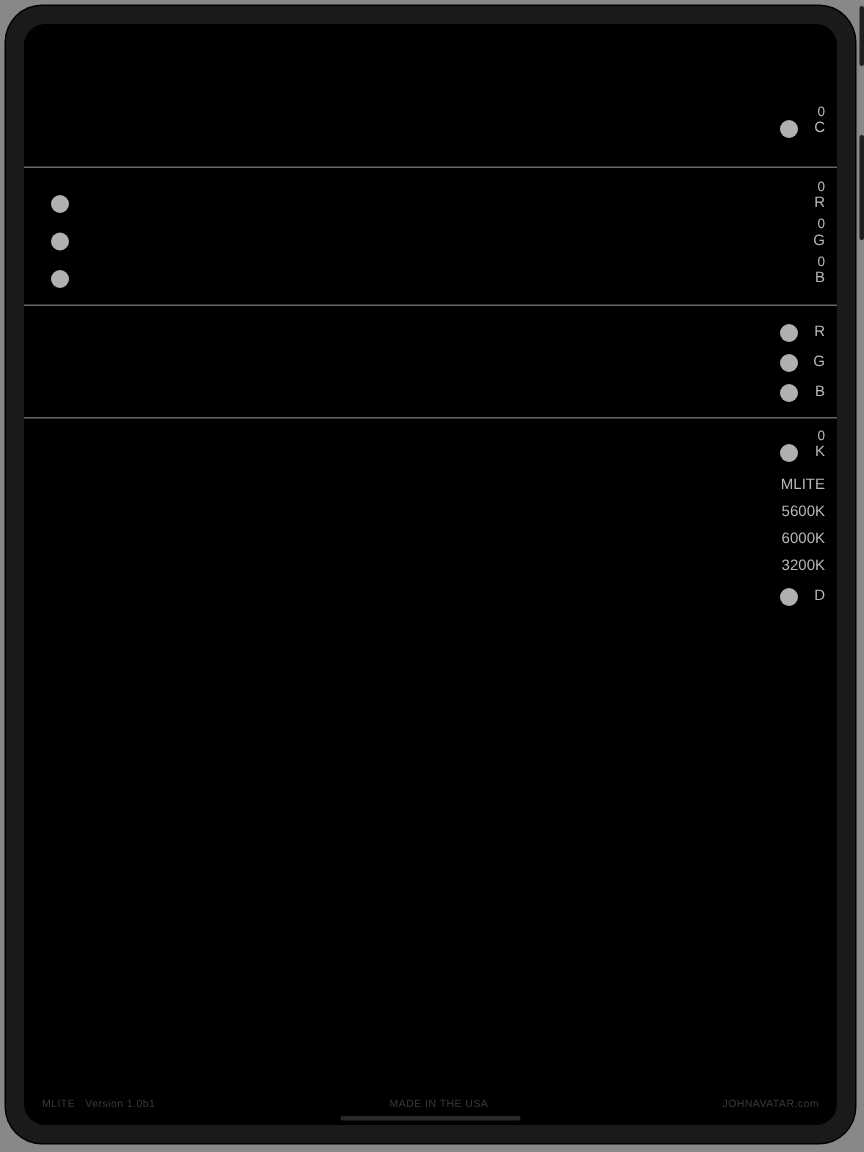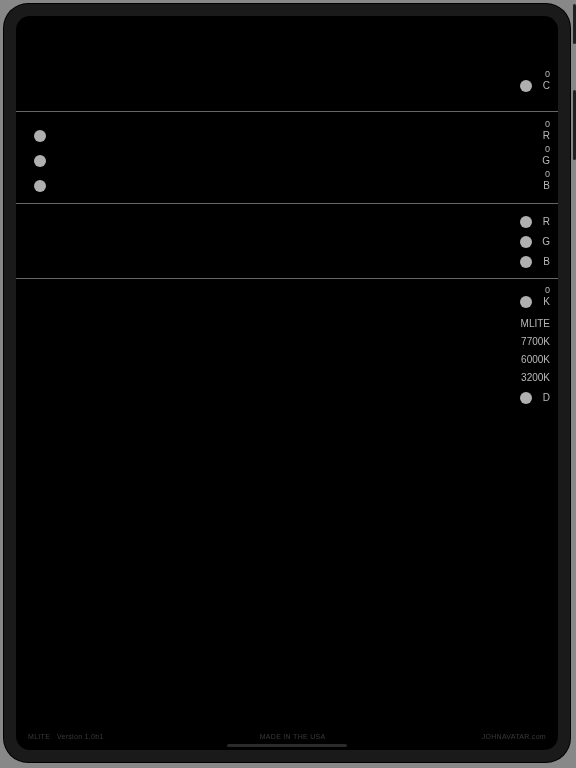--- a/index.html
+++ b/index.html
@@ -151,21 +151,21 @@
       <span class="knob right-dot" style="top:240px;"></span>
       <span class="label right-label" style="top:241px;">B</span>
 
       <div class="hr" style="top:262px;"></div>
 
       <div class="value right-value" style="top:270px;">0</div>
       <span class="knob right-dot" style="top:280px;"></span>
       <span class="label right-label" style="top:281px;">K</span>
 
       <span class="preset" style="top:302px;">MLITE</span>
-      <span class="preset" style="top:320px;">7700K</span>
+      <span class="preset" style="top:320px;">5600K</span>
       <span class="preset" style="top:338px;">6000K</span>
       <span class="preset" style="top:356px;text-align:center;">3200K</span>
 
       <span class="knob right-dot" style="top:376px;"></span>
       <span class="label right-label" style="top:377px;">D</span>
 
       <div class="footer">
         <span>
           <span>MLITE</span>
           <span style="opacity:0.8;">&nbsp;</span>

